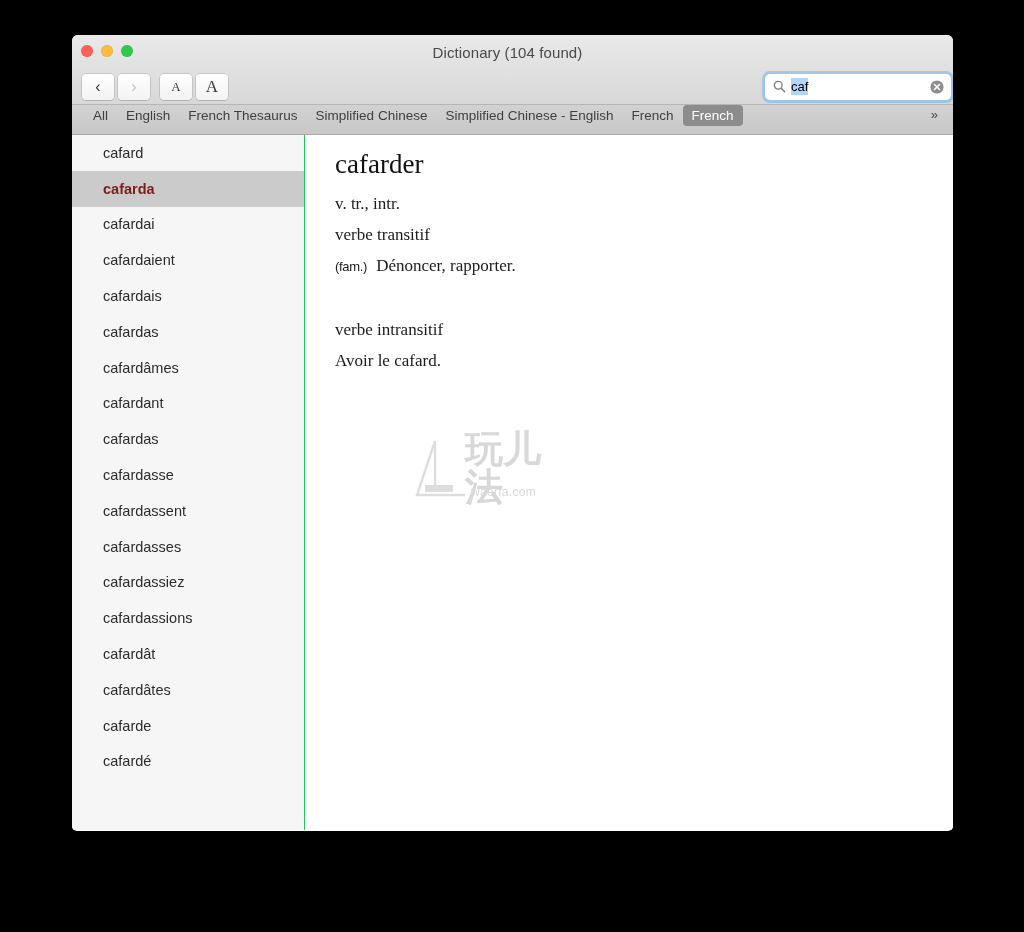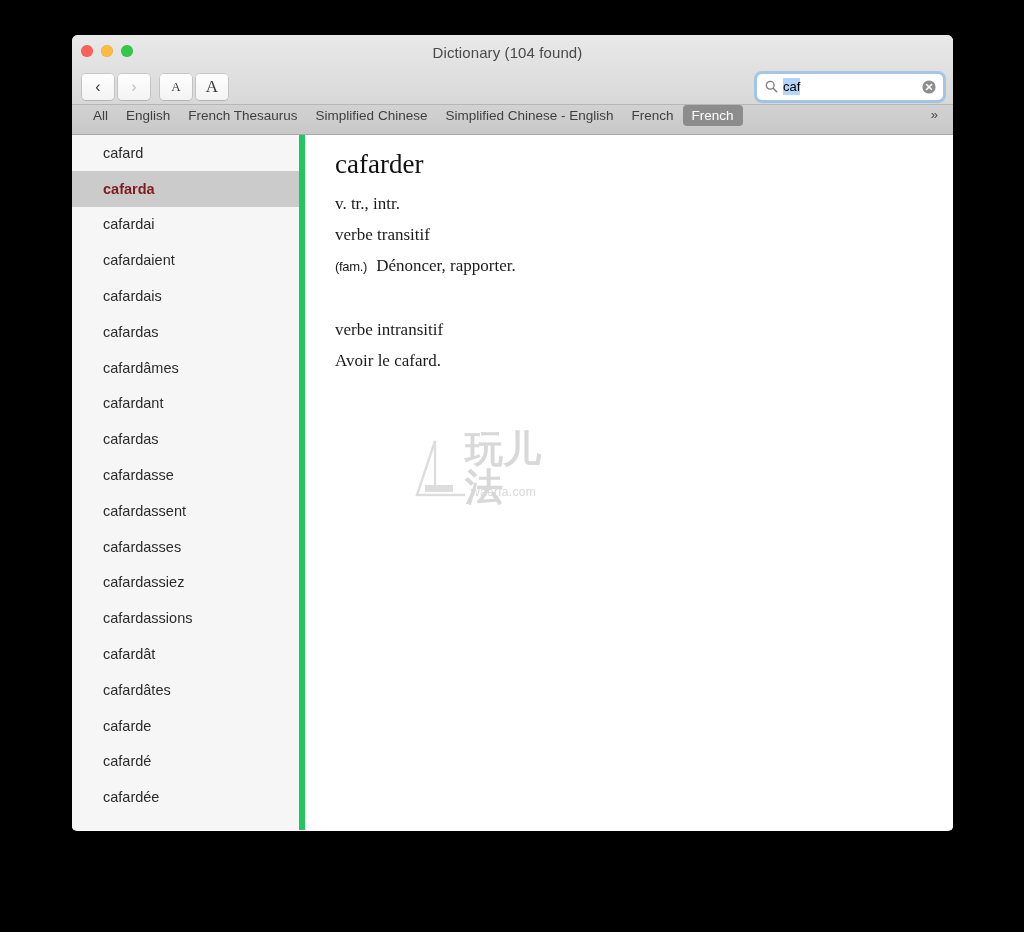--- a/index.html
+++ b/index.html
@@ -88,21 +88,21 @@
 
   .chev { font-size: 16px; line-height: 1; font-weight: 400; }
 
   .size-a-small { font-size: 13px; color: #3a3a3a; font-family: "Liberation Serif", serif; }
   .size-a-large { font-size: 17px; color: #3a3a3a; font-family: "Liberation Serif", serif; }
 
   .tb-spacer { flex: 1; }
 
   
   #search-wrap {
-    margin-right: 10px;
+    margin-right: 2px;
     width: 186px;
     height: 26px;
     border-radius: 5px;
     background: #ffffff;
     box-shadow: 0 0 0 1px #9fc6e8, 0 0 0 3px rgba(116,177,231,0.55);
     display: flex;
     align-items: center;
     padding: 11px 6px;
     position: relative;
   }
@@ -166,21 +166,21 @@
   #body {
     display: flex;
     height: calc(796px - 70px - 31px);
   }
 
   
   #sidebar {
     width: 233px;
     flex: 0 0 233px;
     background: #f6f6f6;
-    border-right: 6px solid #22c55e;
+    border-right: 1px solid #22c55e;
     overflow: hidden;
     position: relative;
   }
 
   .entry {
     height: 35.8px;
     display: flex;
     align-items: center;
     padding-left: 31px;
     font-size: 14.5px;
@@ -335,21 +335,20 @@
       <div class="entry">cafardas</div>
       <div class="entry">cafardasse</div>
       <div class="entry">cafardassent</div>
       <div class="entry">cafardasses</div>
       <div class="entry">cafardassiez</div>
       <div class="entry">cafardassions</div>
       <div class="entry">cafardât</div>
       <div class="entry">cafardâtes</div>
       <div class="entry">cafarde</div>
       <div class="entry">cafardé</div>
-      <div class="entry">cafardée</div>
     </div>
 
     <div id="content">
 
       <div id="headword">cafarder</div>
 
       <div class="def-line">v. tr., intr.</div>
 
       <div class="def-line">verbe transitif</div>
 

